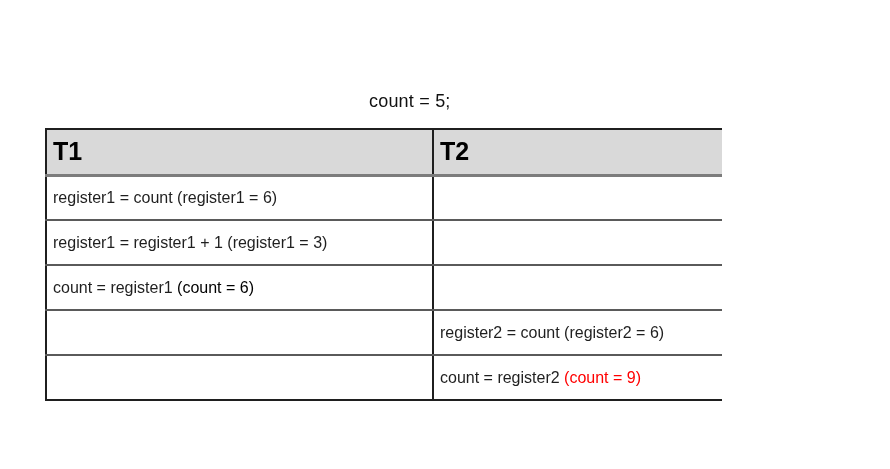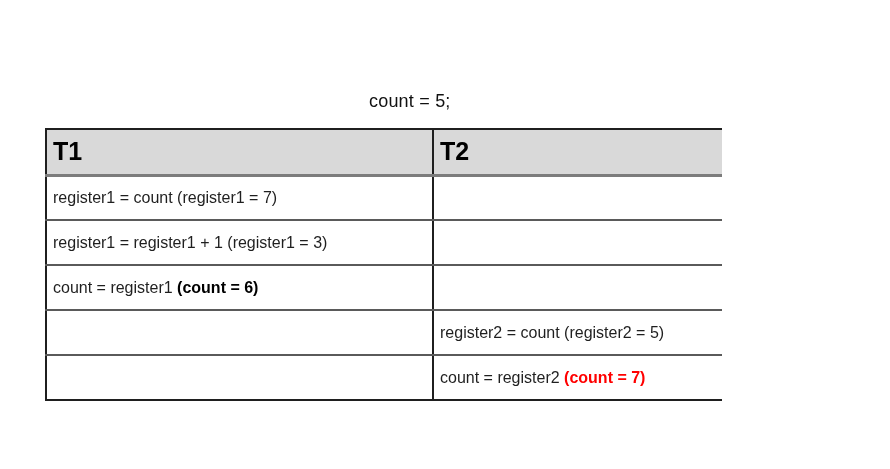--- a/index.html
+++ b/index.html
@@ -55,21 +55,21 @@
     font-weight: 700;
     color: #000000;
     border-top: 2px solid #1f1f1f;
     border-bottom: 3px solid #7c7c7c;
     height: 46px;
   }
   .exec-table tr:last-child td {
     border-bottom: 2px solid #1f1f1f;
   }
   .emph {
-    font-weight: 700;
+    font-weight: 400;
     color: #000000;
   }
   .emph.red {
     color: #ff0000;
   }
 </style>
 </head>
 <body>
 
 <div class="canvas">
@@ -82,35 +82,35 @@
 
   <table class="exec-table">
     <thead>
       <tr>
         <th>T1</th>
         <th>T2</th>
       </tr>
     </thead>
     <tbody>
       <tr>
-        <td><span>register1 = count (register1 = 7)</span><span class="emph"></span></td>
+        <td><span>register1 = count (register1 = 6)</span><span class="emph"></span></td>
         <td><span></span><span class="emph"></span></td>
       </tr>
       <tr>
         <td><span>register1 = register1 + 1 (register1 = 3)</span><span class="emph"></span></td>
         <td><span></span><span class="emph"></span></td>
       </tr>
       <tr>
         <td><span>count = register1 </span><span class="emph">(count = 6)</span></td>
         <td><span></span><span class="emph"></span></td>
       </tr>
       <tr>
         <td><span></span><span class="emph"></span></td>
-        <td><span>register2 = count (register2 = 5)</span><span class="emph"></span></td>
+        <td><span>register2 = count (register2 = 6)</span><span class="emph"></span></td>
       </tr>
       <tr>
         <td><span></span><span class="emph"></span></td>
-        <td><span>count = register2 </span><span class="emph red">(count = 7)</span></td>
+        <td><span>count = register2 </span><span class="emph red">(count = 9)</span></td>
       </tr>
     </tbody>
   </table>
 
 </div>
 
 </body></html>

